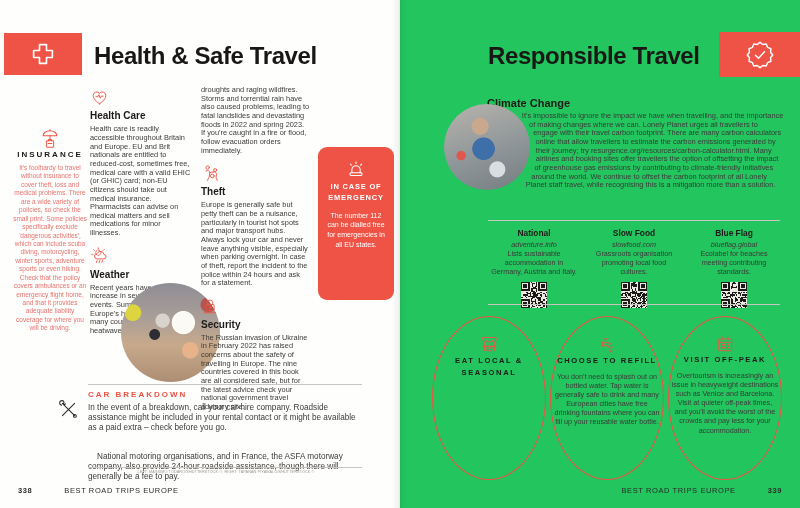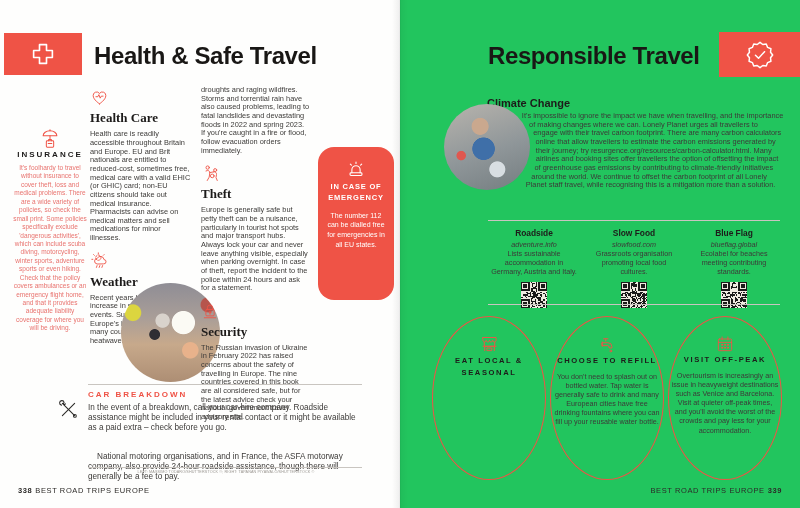--- a/index.html
+++ b/index.html
@@ -23,54 +23,54 @@
   
   .insurance { position:absolute; left:13px; top:128px; width:74px; text-align:center; }
   .insurance .icn { color:#ef5346; margin-bottom:3px; }
   .insurance h4 { font-size:8px; letter-spacing:2px; color:#1d1b1a; margin-bottom:5px; }
   .insurance p { font-size:6.5px; line-height:1.3; color:#e8726e; }
 
   .col { position:absolute; }
   .col1 { left:90px; top:88px; width:103px; }
   .col2 { left:201px; top:86px; width:109px; }
   .sec-icn { color:#ef5346; display:block; margin:0 0 3px 0; }
-  .col h3 { font-size:13px; color:#1d1b1a; margin-bottom:4px;font-family:Liberation Serif, serif; }
+  .col h3 { font-size:10px; color:#1d1b1a; margin-bottom:4px; }
   .col p { font-size:7.4px; line-height:1.17; color:#3c3a38; margin-bottom:8px; }
 
   .photo-circle { border-radius:50%; overflow:hidden; }
   .photo-left { position:absolute; left:121px; top:283px; width:99px; height:99px;
     background:
       radial-gradient(circle at 63% 40%, #fbfaf4 0 13%, rgba(255,255,255,0) 14%),
       radial-gradient(circle at 34% 52%, #2e2d33 0 6%, rgba(0,0,0,0) 7%),
       radial-gradient(circle at 42% 38%, #d9d3cc 0 8%, rgba(0,0,0,0) 9%),
       radial-gradient(circle at 70% 68%, #e8b28b 0 8%, rgba(0,0,0,0) 9%),
       radial-gradient(circle at 12% 30%, #dcd53f 0 7%, rgba(0,0,0,0) 8%),
       radial-gradient(circle at 88% 22%, #b6554d 0 6%, rgba(0,0,0,0) 7%),
       linear-gradient(180deg, #8f8d95 0%, #a99e98 35%, #c7a98b 62%, #ad8e74 100%); }
 
   .emergency { position:absolute; left:318px; top:147px; width:76px; height:153px; background:#ef5346;
-    border-radius:16px; color:#fff; text-align:center; padding:12px 7px; }
+    border-radius:9px; color:#fff; text-align:center; padding:12px 7px; }
   .emergency .icn { margin-bottom:5px; }
   .emergency h4 { font-size:7.5px; letter-spacing:0.8px; line-height:1.5; margin-bottom:7px; }
   .emergency p { font-size:7px; line-height:1.4; }
 
   .rule { position:absolute; height:1px; background:#c9c5c0; }
   .rule1 { left:88px; top:384px; width:274px; }
   .rule2 { left:88px; top:467px; width:274px; }
 
   .tools { position:absolute; left:58px; top:399px; color:#2b2a28; }
   .breakdown { position:absolute; left:88px; top:390px; width:276px; }
   .breakdown h4 { font-size:8px; letter-spacing:2px; color:#ef5346; margin-bottom:4px; }
   .breakdown p { font-size:8.2px; line-height:1.24; color:#3c3a38; }
   .breakdown p + p { text-indent:9px; margin-top:18px; }
 
   .credit { position:absolute; left:46px; top:470px; width:360px; text-align:center;
     font-size:6px; color:#9b9792; letter-spacing:0.2px; transform:scale(0.62); transform-origin:center top; }
 
-  .footer { position:absolute; top:486px; font-size:7.5px; letter-spacing:0.6px; color:#2c2a28; display:flex; gap:3px; align-items:center; }
+  .footer { position:absolute; top:486px; font-size:7.5px; letter-spacing:0.6px; color:#2c2a28; display:flex; gap:32px; align-items:center; }
   .footer .num { font-weight:bold; }
   .footer-left { left:18px; }
   .footer-right { right:18px; }
 
   
   .climate-head { position:absolute; left:87px; top:97px; font-size:11px; color:#1d1b1a; }
   .climate-body { position:absolute; left:44px; top:112px; width:340px; font-size:7.4px; line-height:1.17; color:#3c3a38; }
   .photo-right { float:left; width:86px; height:86px; margin:-8px 9px 4px 0; shape-outside:circle(50%); border-radius:50%;
     background:
       radial-gradient(circle at 42% 26%, #caa88e 0 10%, rgba(0,0,0,0) 11%),
@@ -231,21 +231,21 @@
     <h3 class="climate-head">Climate Change</h3>
     <div class="climate-body">
       <div class="photo-right photo-circle"></div>
       <p>It's impossible to ignore the impact we have when travelling, and the importance of making changes where we can. Lonely Planet urges all travellers to engage with their travel carbon footprint. There are many carbon calculators online that allow travellers to estimate the carbon emissions generated by their journey; try resurgence.org/resources/carbon-calculator.html. Many airlines and booking sites offer travellers the option of offsetting the impact of greenhouse gas emissions by contributing to climate-friendly initiatives around the world. We continue to offset the carbon footprint of all Lonely Planet staff travel, while recognising this is a mitigation more than a solution.</p>
     </div>
 
     <div class="rule rule-a"></div>
 
     <div class="links-row">
       <div class="link-col">
-        <h4>Roadside</h4>
+        <h4>National</h4>
         <div class="url">adventure.info</div>
         <p>Lists sustainable accommodation in Germany, Austria and Italy.</p>
         <div class="qr"><svg viewBox="0 0 21 21" width="100%" height="100%" shape-rendering="crispEdges">
               <rect x="8" y="0" width="1" height="1" fill="#1a1a1a"></rect>
               <rect x="12" y="0" width="1" height="1" fill="#1a1a1a"></rect>
               <rect x="9" y="1" width="1" height="1" fill="#1a1a1a"></rect>
               <rect x="10" y="1" width="1" height="1" fill="#1a1a1a"></rect>
               <rect x="12" y="1" width="1" height="1" fill="#1a1a1a"></rect>
               <rect x="9" y="2" width="1" height="1" fill="#1a1a1a"></rect>
               <rect x="12" y="2" width="1" height="1" fill="#1a1a1a"></rect>

